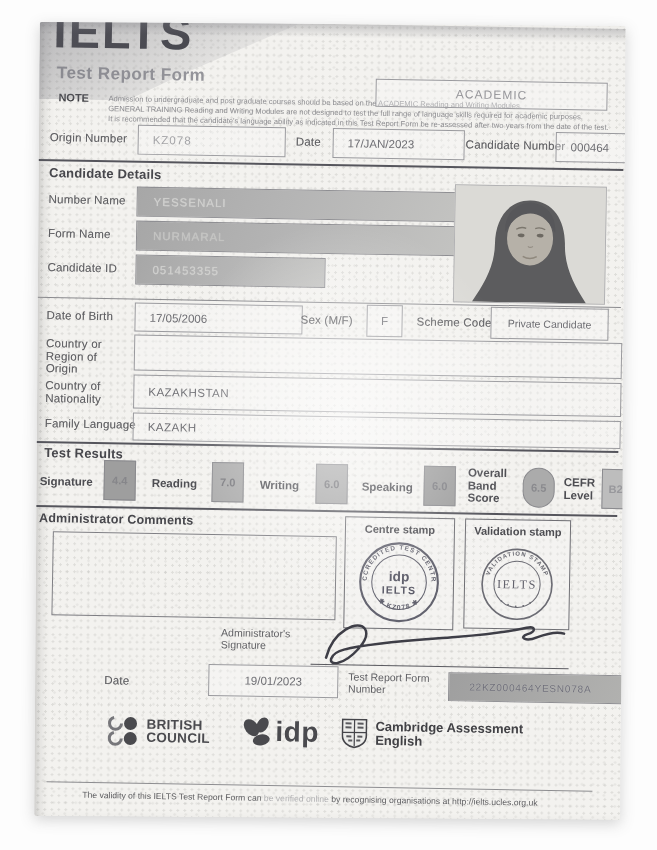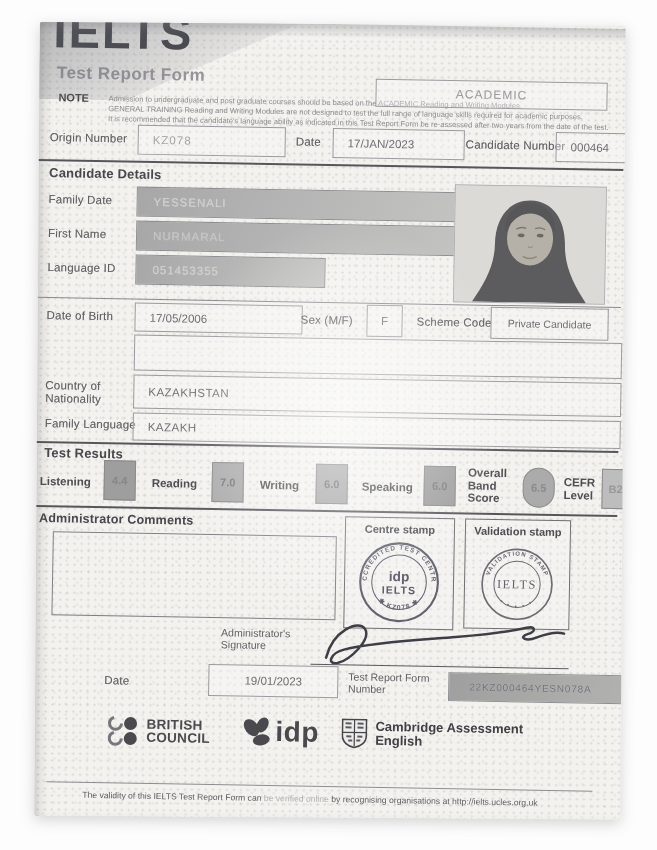--- a/index.html
+++ b/index.html
@@ -69,25 +69,25 @@
       <div class="lbl" style="left:12px;top:112px;">Origin Number</div>
       <div class="box pad" style="left:100px;top:104px;width:132px;height:28px;color:#a5a5a8;letter-spacing:1px;">KZ078</div>
       <div class="lbl" style="left:258px;top:112px;">Date</div>
       <div class="box pad" style="left:295px;top:104px;width:116px;height:28px;">17/JAN/2023</div>
       <div class="lbl" style="left:428px;top:112px;">Candidate Number</div>
       <div class="box pad" style="left:518px;top:104px;width:64px;height:28px;">000464</div>
 
       <div class="hr" style="top:140px;height:2px;"></div>
       <div class="sec" style="left:12px;top:146px;">Candidate Details</div>
 
-      <div class="lbl" style="left:12px;top:174px;">Family Date</div>
+      <div class="lbl" style="left:12px;top:174px;">Number Name</div>
       <div class="gbox" style="left:100px;top:166px;width:308px;height:28px;">YESSENALI</div>
-      <div class="lbl" style="left:12px;top:208px;">First Name</div>
+      <div class="lbl" style="left:12px;top:208px;">Form Name</div>
       <div class="gbox" style="left:100px;top:200px;width:308px;height:28px;color:#c3c3c1;">NURMARAL</div>
-      <div class="lbl" style="left:12px;top:242px;">Language ID</div>
+      <div class="lbl" style="left:12px;top:242px;">Candidate ID</div>
       <div class="gbox" style="left:100px;top:234px;width:172px;height:28px;">051453355</div>
 
       <div style="position:absolute;left:418px;top:158px;width:150px;height:116px;border:1px solid #b2b2b4;background:#dddcd8;">
         <svg width="150" height="116" viewBox="0 0 150 116">
           <rect x="0" y="0" width="150" height="116" fill="#dbdad6"></rect>
           <path d="M75,14 C52,14 40,34 40,58 C40,80 30,98 18,116 L132,116 C120,98 110,80 110,58 C110,34 98,14 75,14 Z" fill="#5c5c5e"></path>
           <ellipse cx="75" cy="52" rx="23" ry="27" fill="#b6b1a8"></ellipse>
           <path d="M75,16 C56,18 49,32 50,46 C58,31 67,27 75,27 C83,27 92,31 100,46 C101,32 94,18 75,16 Z" fill="#57575a"></path>
           <ellipse cx="66" cy="49" rx="3.4" ry="1.8" fill="#6d6962"></ellipse>
           <ellipse cx="85" cy="49" rx="3.4" ry="1.8" fill="#6d6962"></ellipse>
@@ -100,30 +100,31 @@
 
       <div class="hr" style="top:278px;height:1px;background:#8a8a8e;"></div>
 
       <div class="lbl" style="left:12px;top:290px;">Date of Birth</div>
       <div class="box pad" style="left:100px;top:282px;width:152px;height:27px;">17/05/2006</div>
       <div class="lbl" style="left:266px;top:290px;">Sex (M/F)</div>
       <div class="box ctr" style="left:332px;top:280px;width:34px;height:30px;">F</div>
       <div class="lbl" style="left:382px;top:290px;">Scheme Code</div>
       <div class="box ctr" style="left:456px;top:280px;width:116px;height:30px;font-size:10.5px;">Private Candidate</div>
 
+      <div class="lbl" style="left:12px;top:318px;width:86px;">Country or Region of Origin</div>
       <div class="box pad" style="left:100px;top:314px;width:472px;height:34px;"></div>
       <div class="lbl" style="left:12px;top:360px;width:86px;">Country of Nationality</div>
       <div class="box pad" style="left:100px;top:354px;width:472px;height:32px;letter-spacing:.5px;">KAZAKHSTAN</div>
       <div class="lbl" style="left:12px;top:398px;">Family Language</div>
       <div class="box pad" style="left:100px;top:392px;width:472px;height:26px;letter-spacing:.5px;">KAZAKH</div>
 
       <div class="hr" style="top:422px;height:2px;"></div>
       <div class="sec" style="left:12px;top:426px;">Test Results</div>
 
-      <div class="score-lbl" style="left:8px;top:456px;">Listening</div>
+      <div class="score-lbl" style="left:8px;top:456px;">Signature</div>
       <div class="score-box" style="left:72px;top:440px;background:#9e9e9e;color:#86868a;">4.4</div>
       <div class="score-lbl" style="left:120px;top:456px;">Reading</div>
       <div class="score-box" style="left:180px;top:440px;background:#ababab;color:#77777c;">7.0</div>
       <div class="score-lbl" style="left:228px;top:456px;">Writing</div>
       <div class="score-box" style="left:284px;top:440px;background:#a8a8a8;color:#707075;">6.0</div>
       <div class="score-lbl" style="left:330px;top:456px;">Speaking</div>
       <div class="score-box" style="left:392px;top:440px;background:#9d9d9d;color:#7b7b80;">6.0</div>
       <div class="score-lbl" style="left:436px;top:440px;width:52px;">Overall Band Score</div>
       <div class="score-box" style="left:491px;top:440px;background:#ababab;color:#8a8a8e;border-radius:16px;">6.5</div>
 

